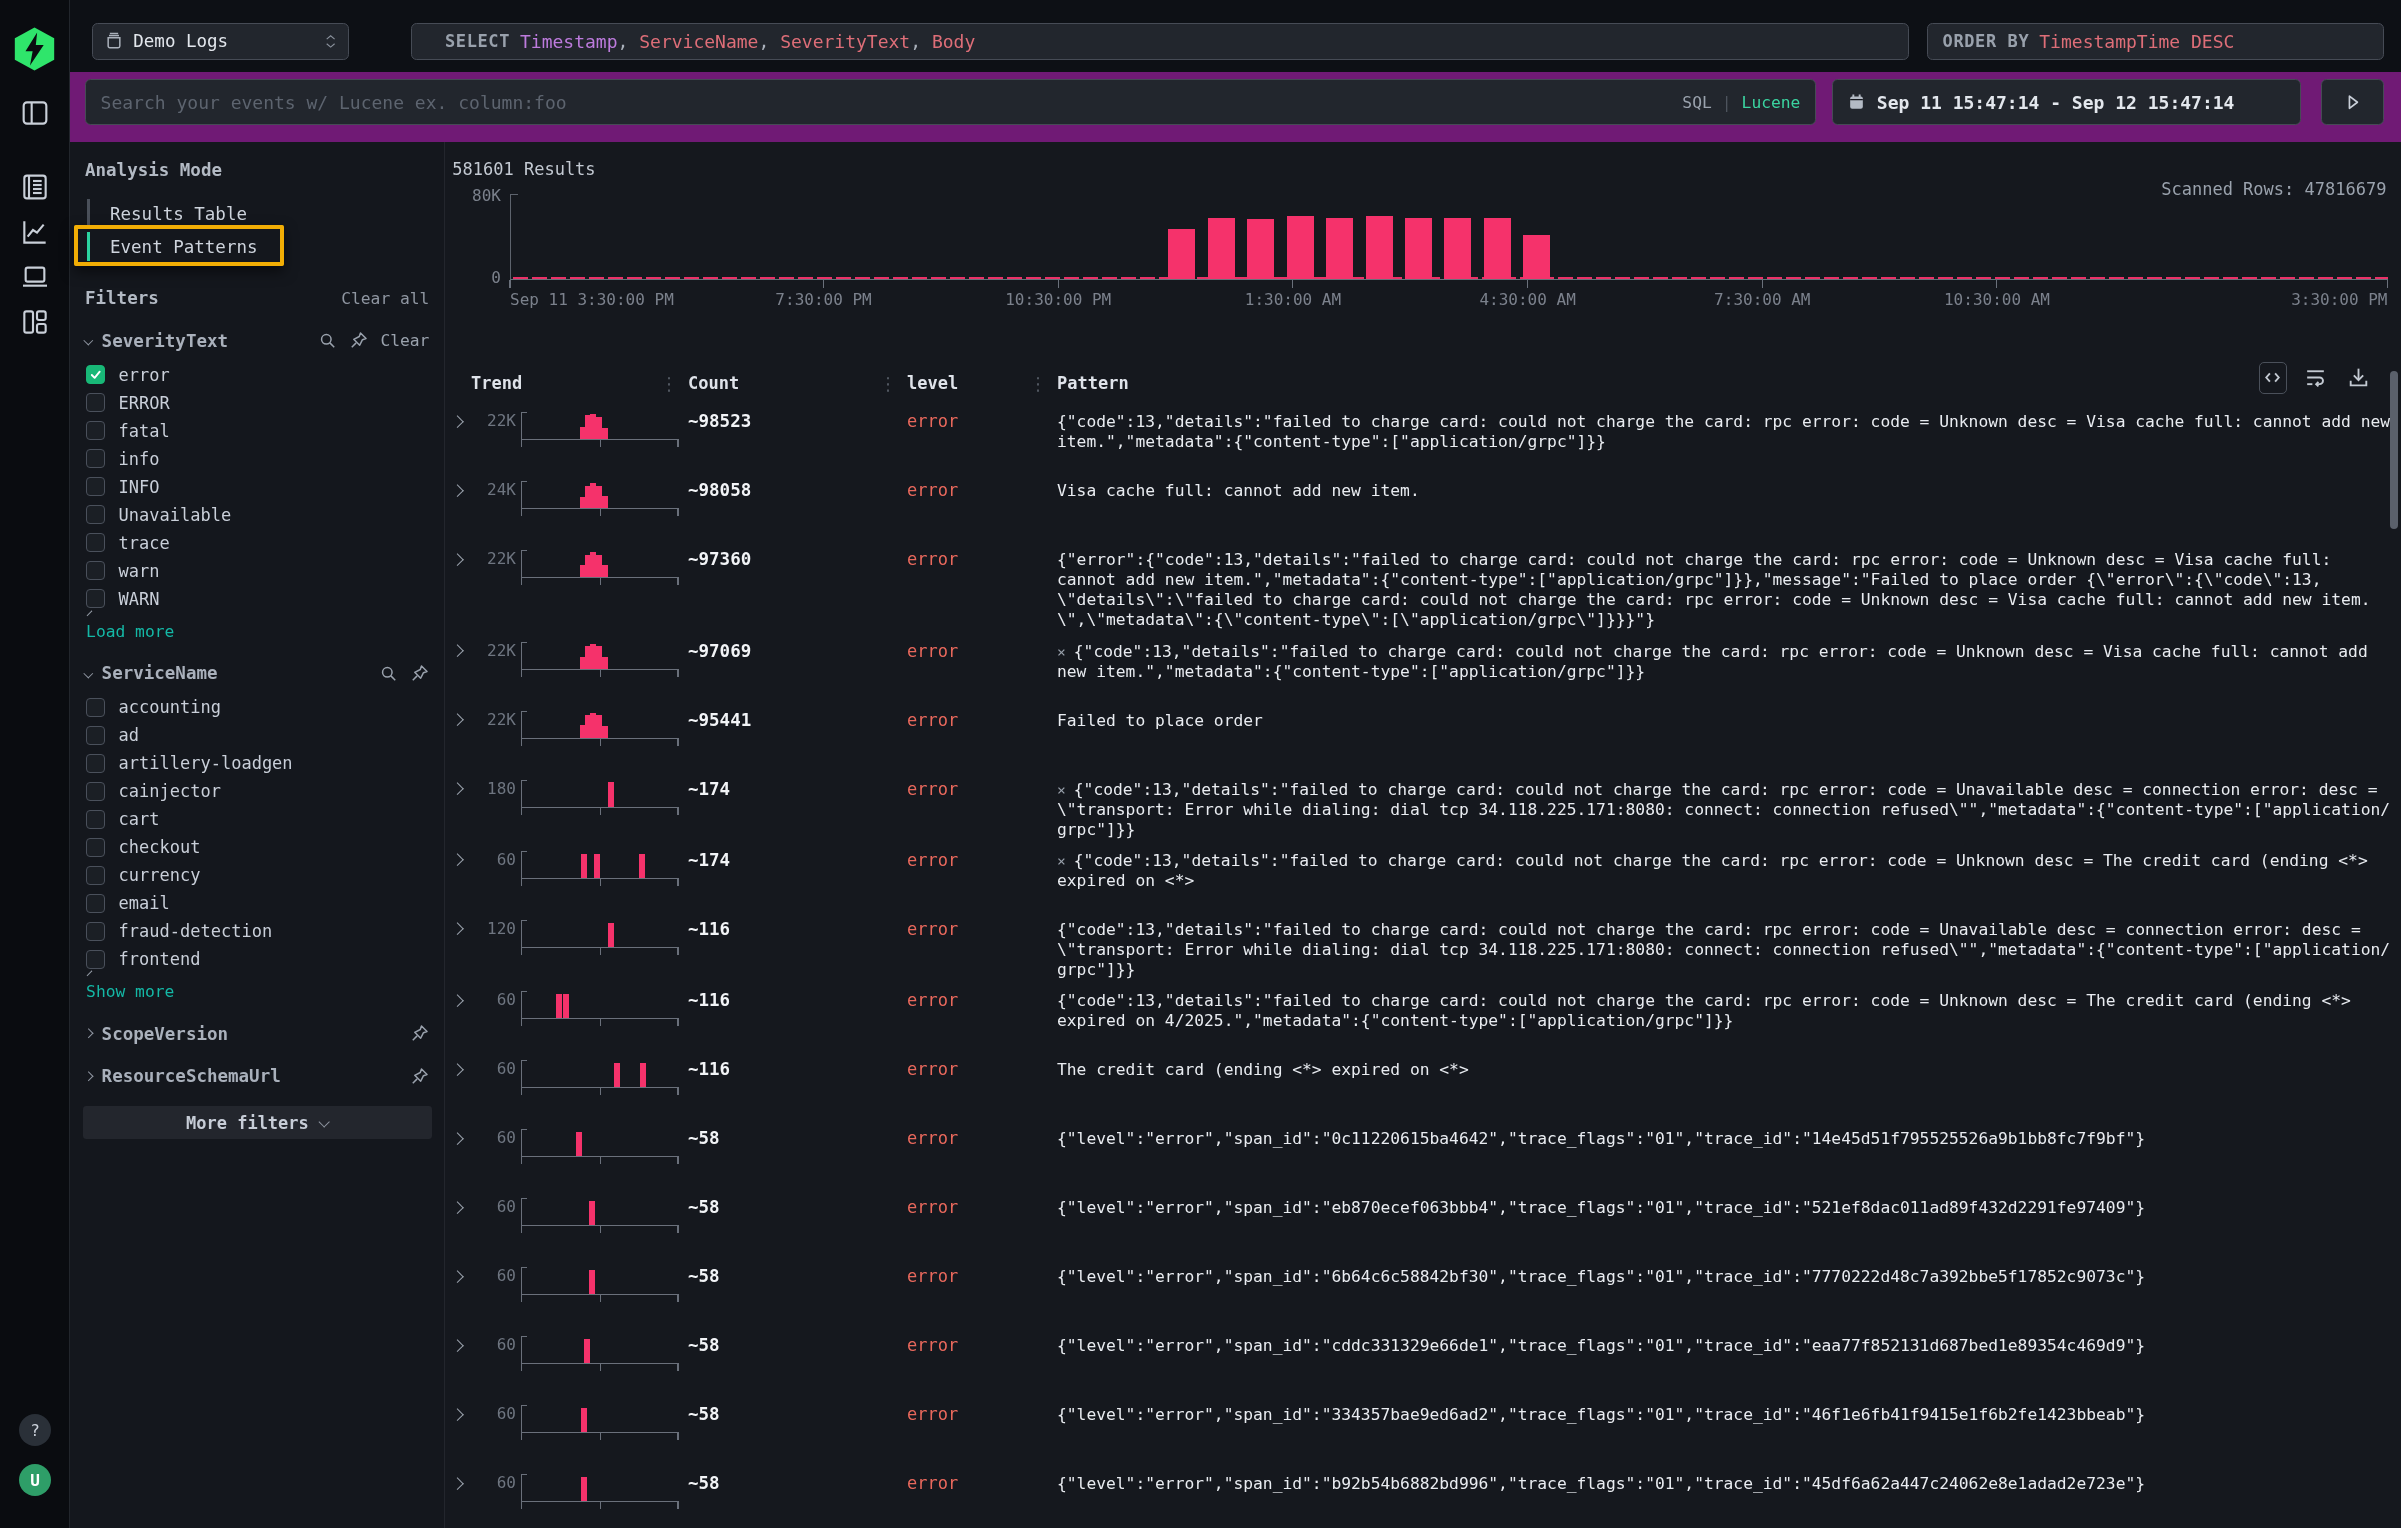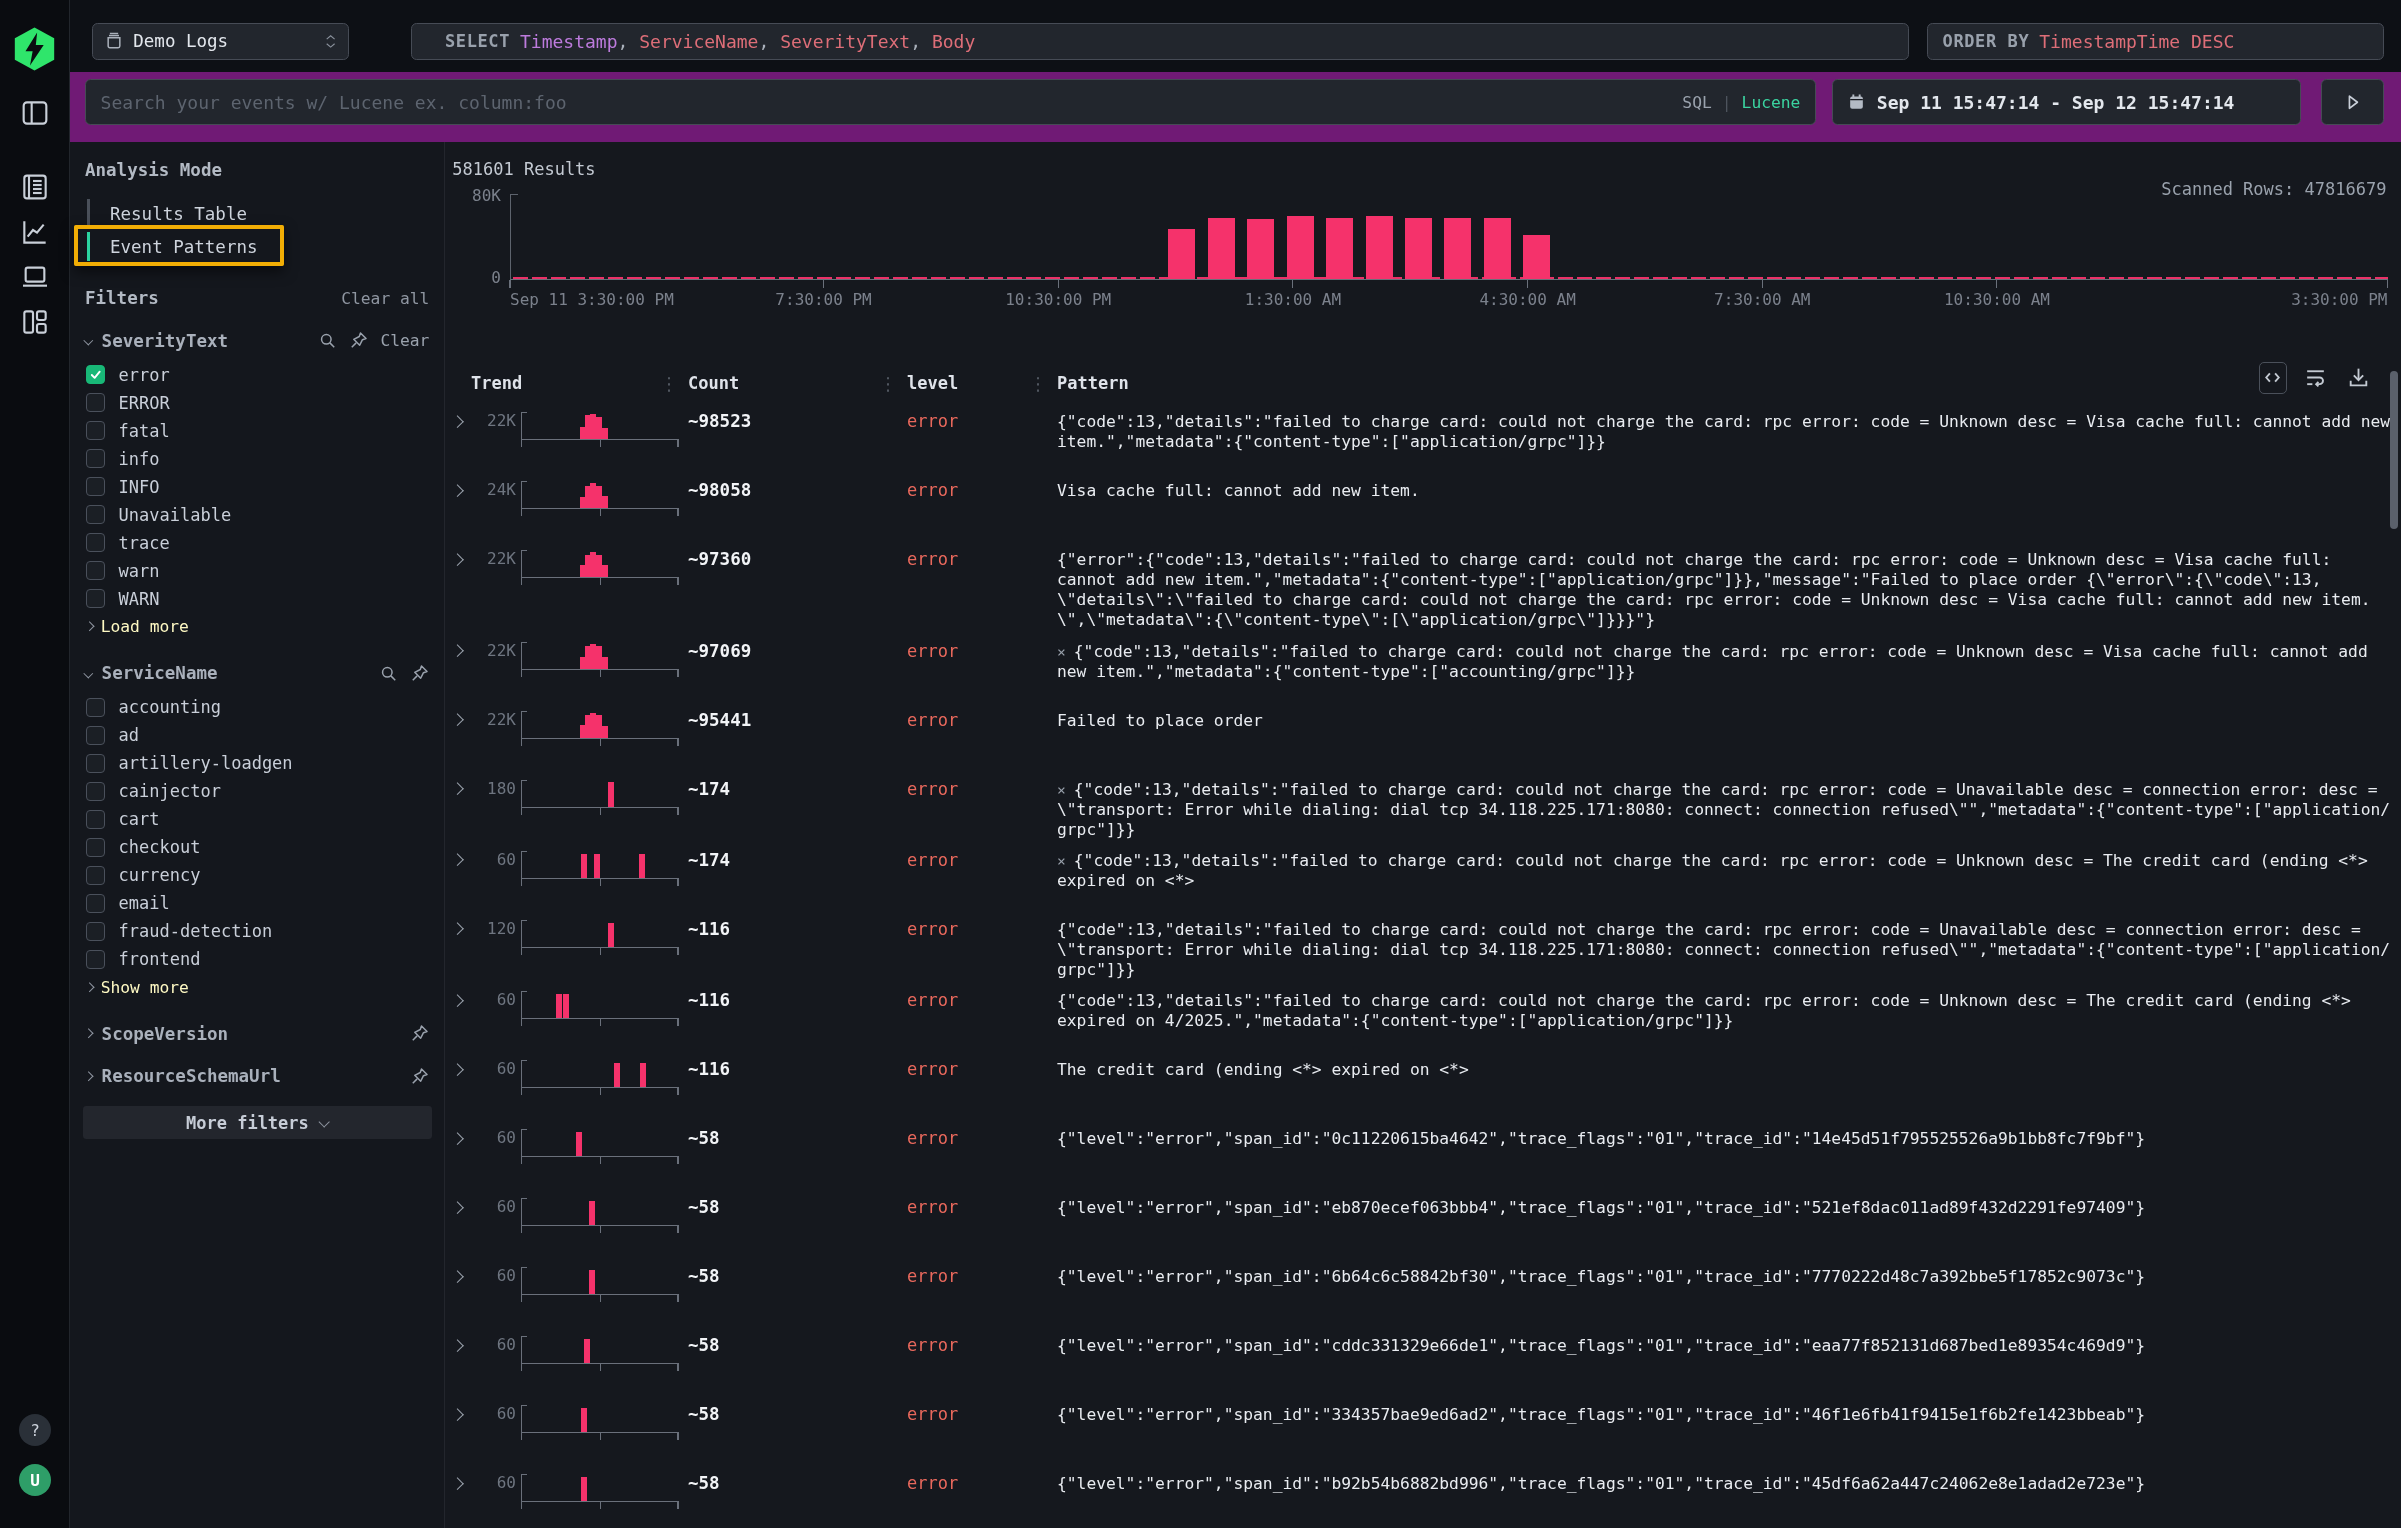--- a/index.html
+++ b/index.html
@@ -49,21 +49,21 @@
   .clear-all{margin-left:auto;font-size:16.3px;color:#8f96a1;}
   .fgroup{margin-top:22.5px;}
   .fgroup-head{display:flex;align-items:center;gap:10px;font-size:17.5px;color:#a9b0bb;font-weight:bold;}
   .fgroup-head .acts{margin-left:auto;display:flex;align-items:center;gap:12.4px;color:#9aa2ad;font-weight:normal;font-size:16.3px;}
   .acts svg{width:19px;height:19px;display:block;}
   .opt{display:flex;align-items:center;gap:13.5px;height:28px;font-size:17px;color:#c9cfd9;}
   .opt-list{margin-top:10px;padding-left:1.1px;}
   .cbox{width:19px;height:19px;border-radius:4px;border:1.1px solid #4a505b;background:#1b1f25;box-sizing:border-box;display:flex;align-items:center;justify-content:center;}
   .cbox.on{background:#18b877;border-color:#18b877;}
   .cbox.on svg{width:13.5px;height:13.5px;}
-  .more-link{display:flex;align-items:center;gap:8px;height:28px;font-size:16.3px;color:#fef9c3;}
+  .more-link{display:flex;gap:8px;height:28px;font-size:16.3px;color:#14b8a6;flex-direction:column;}
   .chev{display:inline-block;width:7.3px;height:7.3px;border-right:1.7px solid #8f96a1;border-bottom:1.7px solid #8f96a1;}
   .chev.r{transform:rotate(-45deg);}
   .chev.d{transform:rotate(45deg);}
   .chev.sm{width:5.6px;height:5.6px;}
   .more-filters{margin:20px 0 0 -2.3px;width:349px;height:33px;background:#23262d;border-radius:3.4px;display:flex;align-items:center;justify-content:center;gap:11.3px;font-size:17px;font-weight:bold;color:#c7cdd7;}
   .highlight{position:absolute;left:5px;top:83px;width:210px;height:41px;border:4.5px solid #f2ae05;border-radius:1.7px;box-sizing:border-box;box-shadow:0 5.6px 12.4px rgba(0,0,0,.5);z-index:9;pointer-events:none;}
 
   
   .results{position:relative;flex:1;background:#15181e;}
   .results-head{position:absolute;left:0;right:0;top:17px;display:flex;padding:0 14.6px 0 7.3px;font-size:17px;color:#c3c9d2;flex-direction:column;}
@@ -585,21 +585,21 @@
                 </span>
               </span>
               <span class="c-count">
                 <span class="cnt">~97069</span>
               </span>
               <span class="c-level">
                 <span class="lvl">error</span>
               </span>
               <span class="c-pattern">
                 <div class="pline"><span class="xmark">×</span>{"code":13,"details":"failed to charge card: could not charge the card: rpc error: code = Unknown desc = Visa cache full: cannot add</div>
-                <div class="pline">new item.","metadata":{"content-type":["accounting/grpc"]}}</div>
+                <div class="pline">new item.","metadata":{"content-type":["application/grpc"]}}</div>
               </span>
             </div>
             <div class="trow">
               <span class="c-chev"><span class="chev r" style="border-color:#9aa2ad;width:8.4px;height:8.4px;border-width:1.4px;"></span></span>
               <span class="c-trend">
                 <span class="tmax">22K</span>
                 <span class="spark">
                   <span class="sy"></span>
                   <span class="sbase"></span>
                   <span class="stick" style="left:0;"></span>

